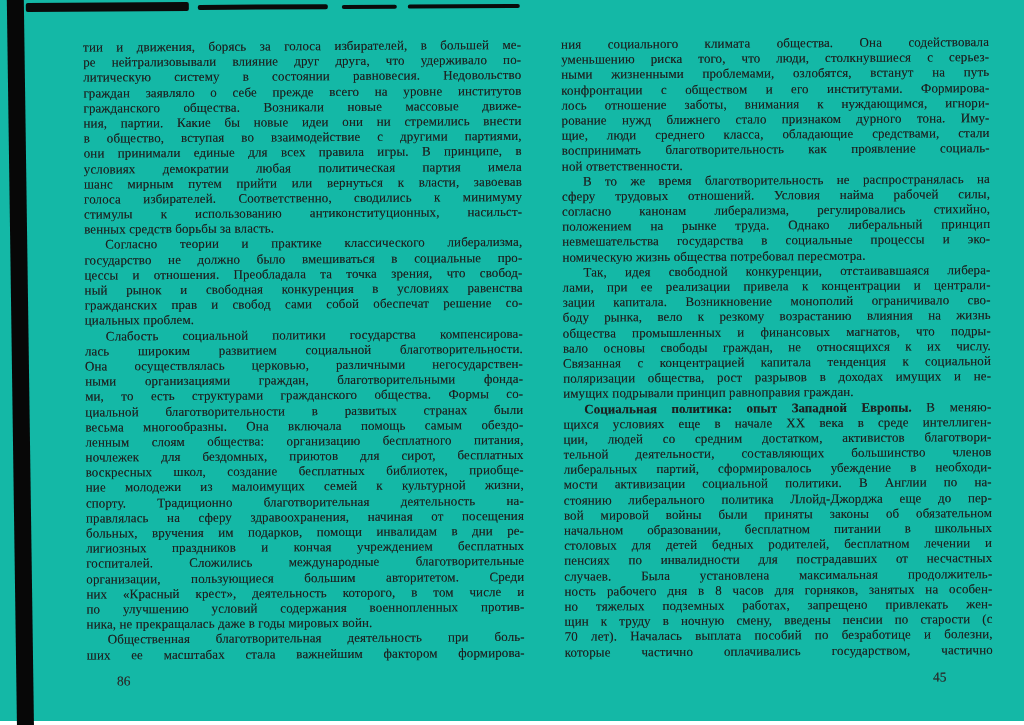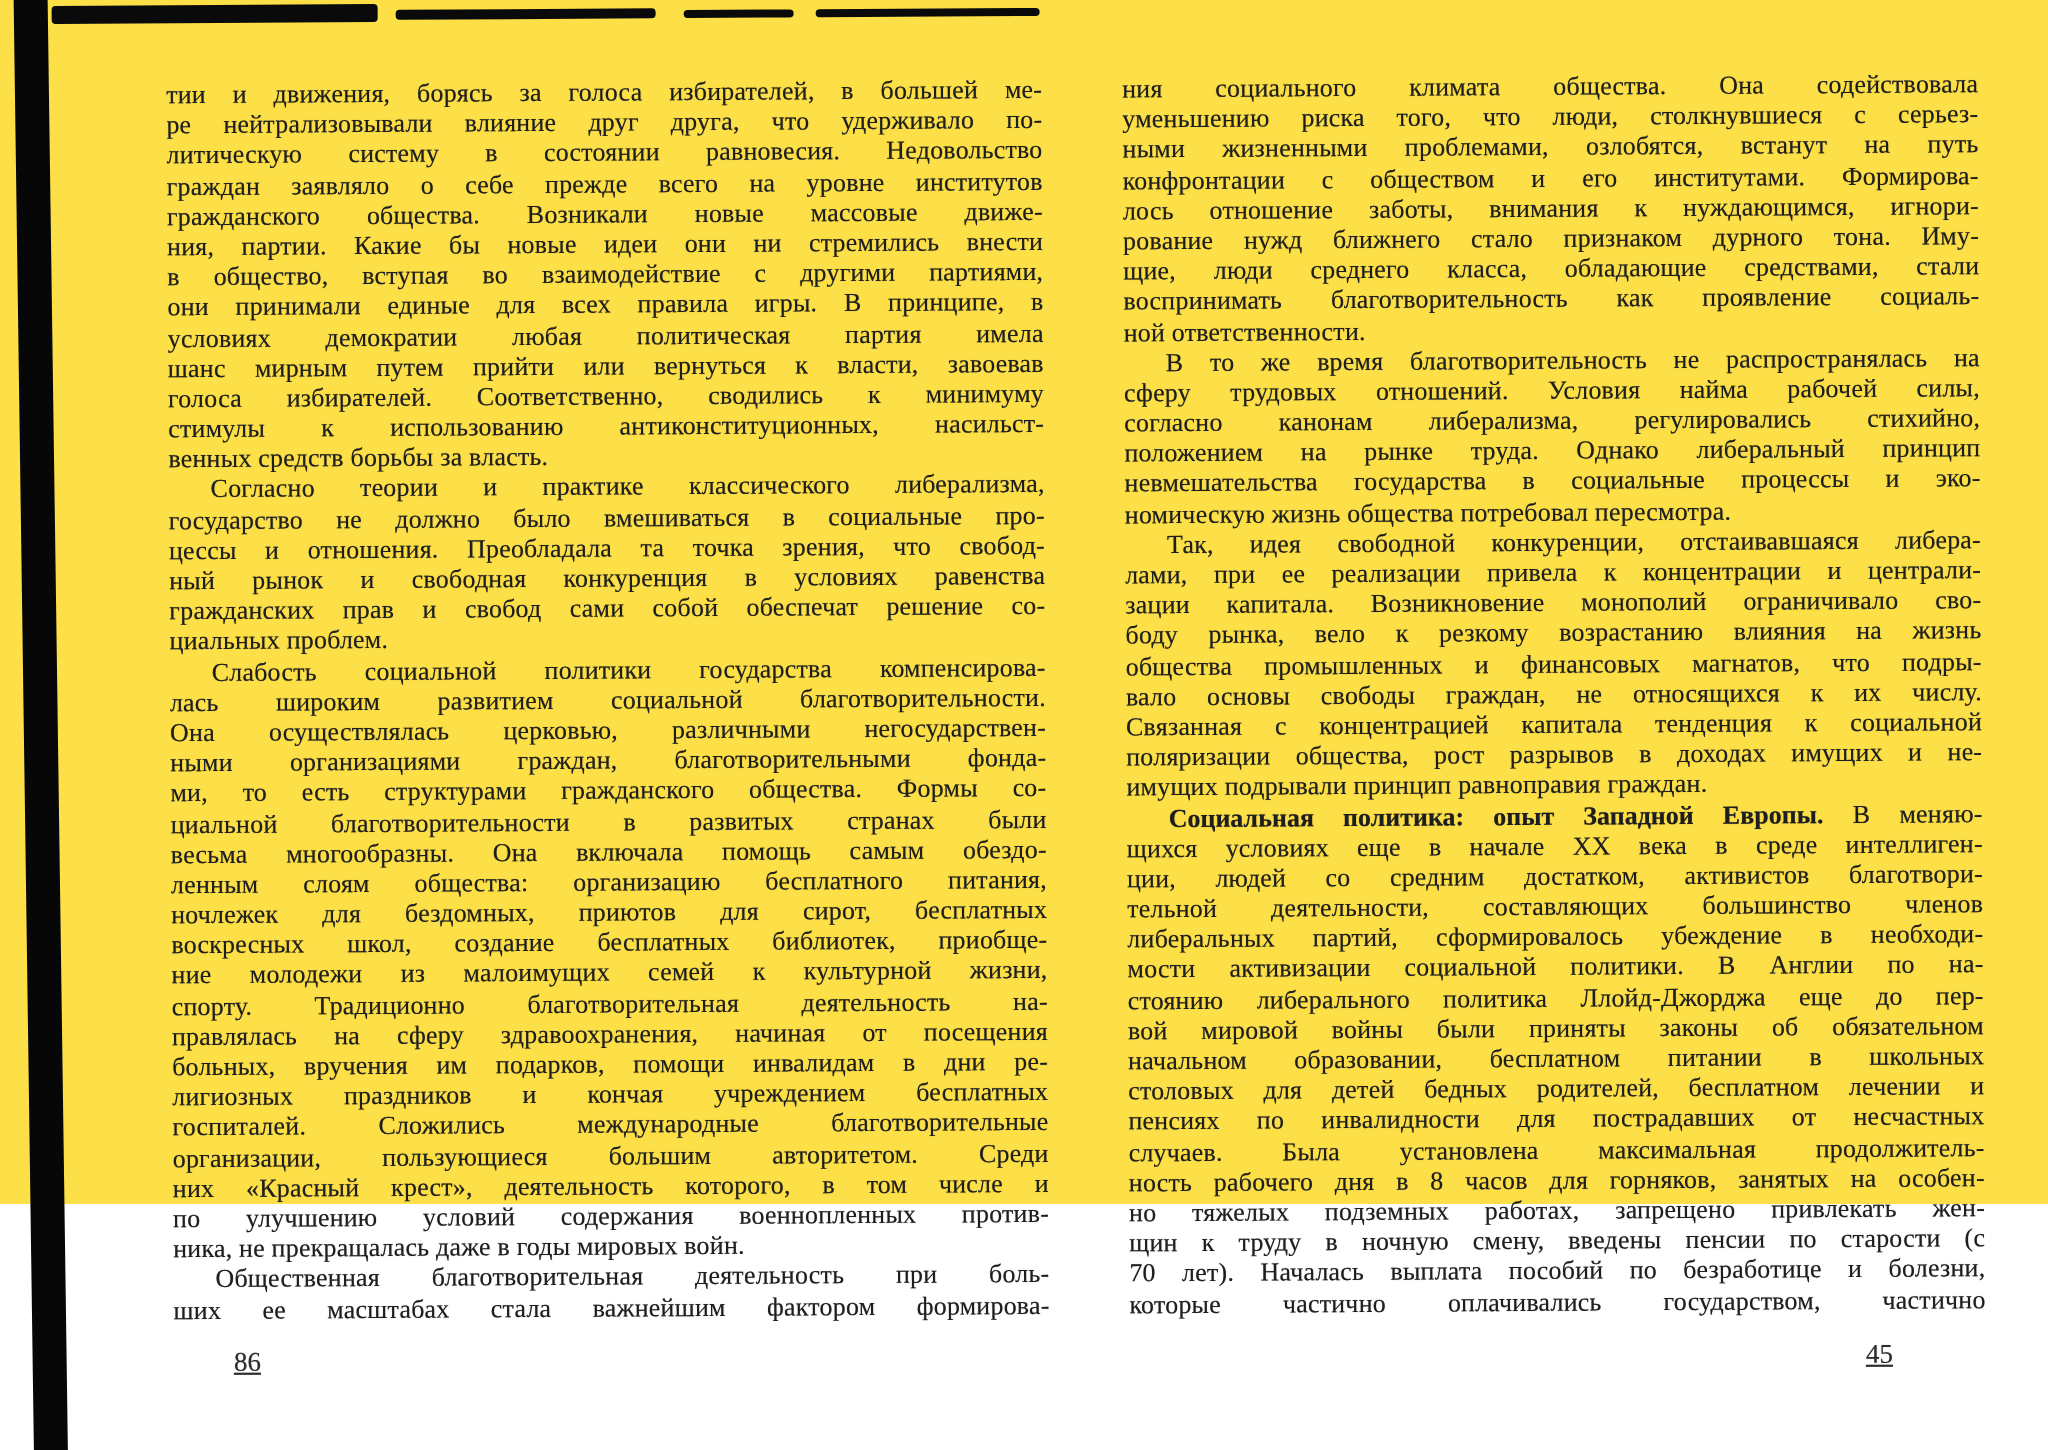--- a/index.html
+++ b/index.html
@@ -3,22 +3,22 @@
 <meta charset="utf-8">
 <style>
   html, body {
     margin: 0; padding: 0;
     width: 1024px; height: 725px;
     overflow: hidden;
     background: #ffffff;
   }
   .scan {
     position: relative;
-    width: 1024px; height: 602px;
-    background: #fde047;
+    width: 1024px; height: 721px;
+    background: #14b8a6;
     font-family: "Liberation Serif", "DejaVu Serif", serif;
     color: #1e1e1e;
   }
   .tilt {
     position: absolute; inset: 0;
     transform: rotate(-0.35deg);
     transform-origin: 512px 362px;
   }
   
   .edge-strip {
@@ -53,21 +53,20 @@
     white-space: normal;
   }
   .line.indent   { text-indent: 21px; }
   .line.para-end { text-align-last: left; }
   .line b { font-weight: bold; letter-spacing: 0; }
   .page-number {
     position: absolute;
     font-size: 13.5px;
     color: #2c2c2c;
     text-shadow: 0 0 0.4px rgba(30,30,30,0.5);
-    text-decoration: underline;
   }
   .pn-left  { left: 115px; top: 671px; }
   .pn-right { left: 931px; top: 672px; }
 </style>
 </head>
 <body>
 
 <div class="scan">
   <div class="tilt">
 

